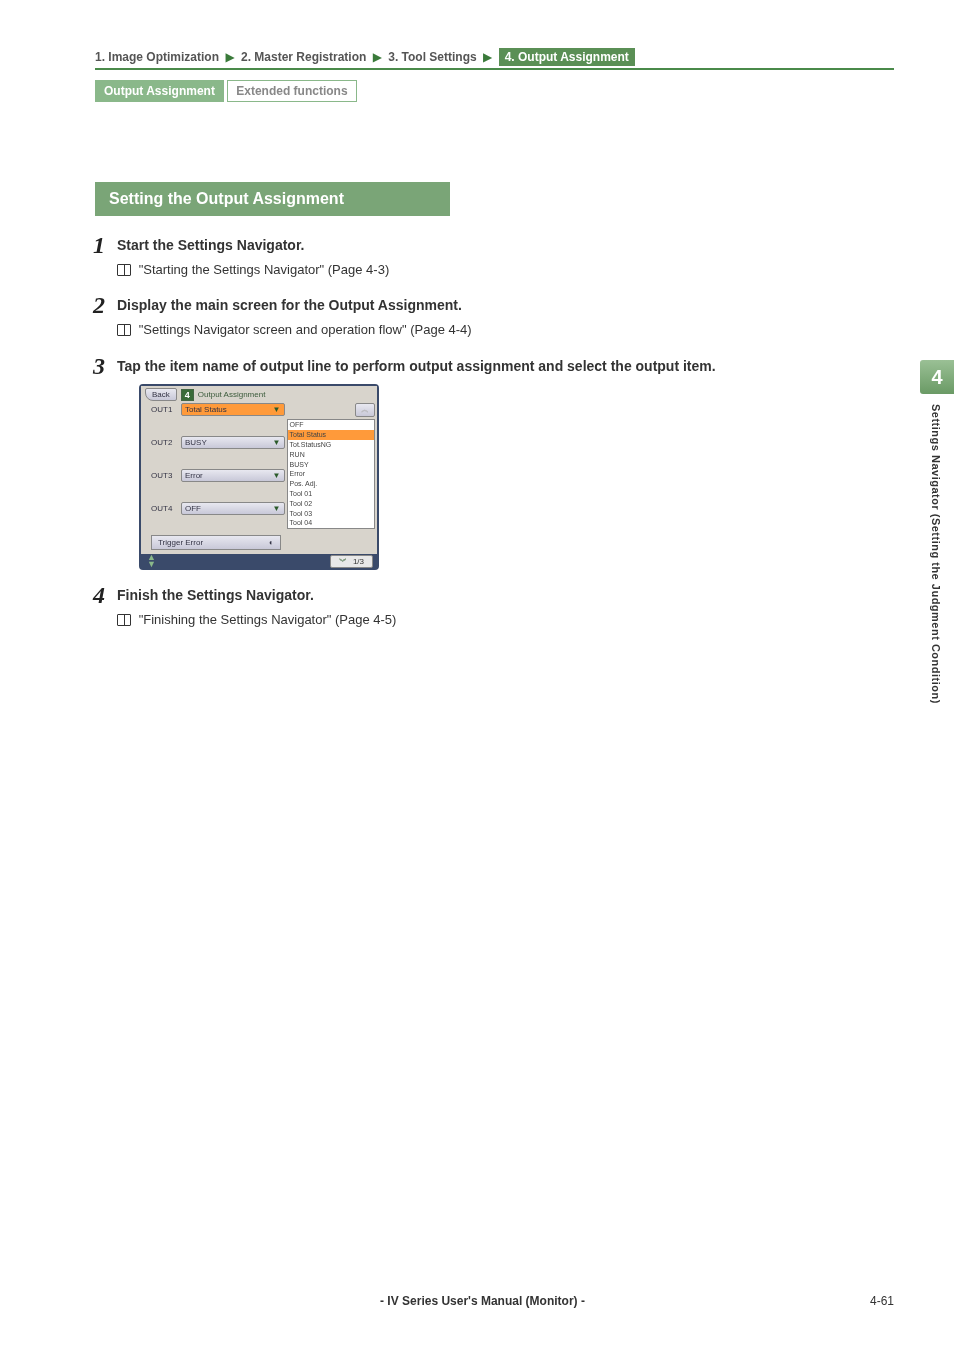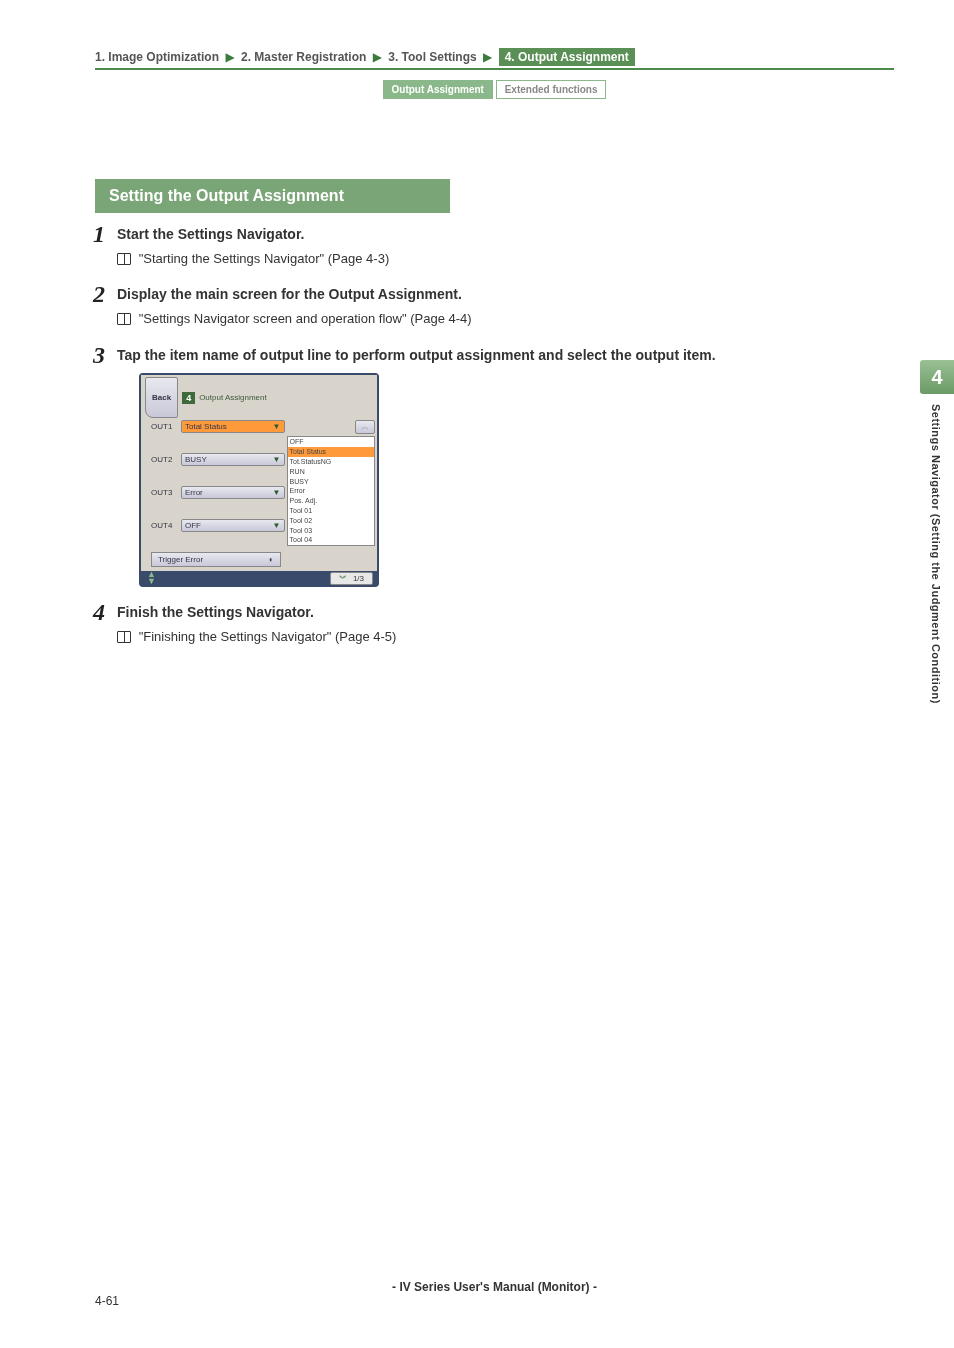--- a/index.html
+++ b/index.html
@@ -25,37 +25,37 @@
   }
   .breadcrumb-item { display: inline; font-weight: bold; }
   .breadcrumb-arrow { color: #3a7a3a; margin: 0 3px; }
   .breadcrumb-active {
     background: #5a8f55;
     color: #fff;
     padding: 2px 6px;
     font-weight: bold;
   }
   .hr-green { border: none; border-top: 2px solid #4a8a4a; margin-bottom: 10px; }
-  .subtabs { text-align: center; font-size: 10px; }
+  .subtabs { text-align: left; font-size: 12px; }
   .subtab {
     display: inline-block;
     border: 1px solid #8ab88a;
     padding: 3px 8px;
     color: #888;
     font-weight: bold;
   }
   .subtab.active { background: #8ab88a; color: #fff; }
   .section-heading {
     background: #7aa577;
     color: #fff;
     padding: 8px 14px;
     font-size: 16px;
     font-weight: bold;
     margin-top: 80px;
-    margin-bottom: 12px;
+    margin-bottom: 20px;
     width: 355px;
   }
   .step { margin-bottom: 16px; position: relative; padding-left: 22px; }
   .step-num {
     position: absolute;
     left: -2px;
     top: -4px;
     font-size: 24px;
     font-weight: bold;
     font-style: italic;
@@ -94,24 +94,23 @@
     display: flex;
     align-items: center;
     padding: 2px 4px;
     background: #d8d4cc;
     gap: 4px;
   }
   .d-back {
     background: linear-gradient(#e8e8f0, #c8c8d8);
     border: 1px solid #888;
     border-radius: 2px 2px 2px 8px;
-    padding: 15px 6px;
+    padding: 1px 6px;
     font-size: 8px;
     color: #334;
-    font-weight: bold;
   }
   .d-num {
     background: #3a6b38;
     color: #fff;
     border: 1px solid #446644;
     padding: 0 3px;
     font-size: 9px;
     font-weight: bold;
   }
   .d-title { color: #3a5a3a; font-size: 8px; }
@@ -228,21 +227,20 @@
 
   .footer {
     position: absolute;
     bottom: 40px;
     left: 95px;
     right: 60px;
     display: flex;
     justify-content: space-between;
     font-size: 12px;
     color: #333;
-    flex-direction: column;
   }
   .footer .center { flex: 1; text-align: center; font-weight: bold; }
 </style>
 </head>
 <body>
 
 <div class="page">
 
   <div class="breadcrumb">
     <span class="breadcrumb-item">1. Image Optimization</span>

